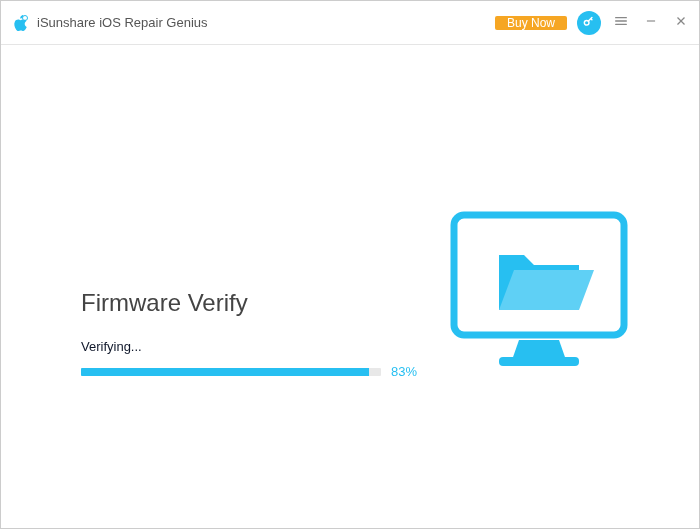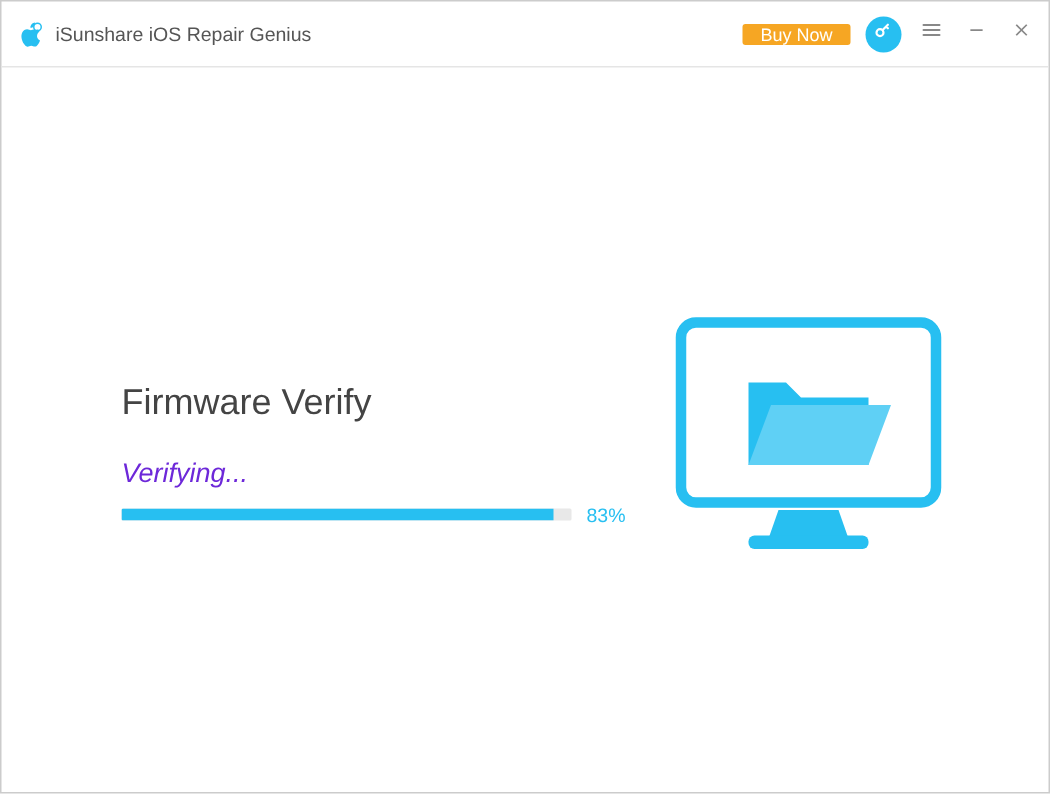--- a/index.html
+++ b/index.html
@@ -64,37 +64,36 @@
       height: 20px;
       display: flex;
       align-items: center;
       justify-content: center;
       cursor: pointer;
       color: #888;
     }
     .content {
       padding: 160px 60px 0 80px;
       display: flex;
-      align-items: center;
+      align-items: flex-end;
     }
     .left-section {
       flex: 1;
       padding-top: 20px;
     }
     .heading {
       font-size: 24px;
       color: #444;
       font-weight: 500;
       margin-bottom: 22px;
     }
     .status-text {
-      font-size: 18px;
-      color: #6d28d9;
+      font-size: 13px;
+      color: #0f172a;
       margin-bottom: 10px;
-      font-style: italic;
     }
     .progress-wrap {
       display: flex;
       align-items: center;
       gap: 10px;
     }
     .progress-bar {
       width: 300px;
       height: 8px;
       background: #e8e8e8;

